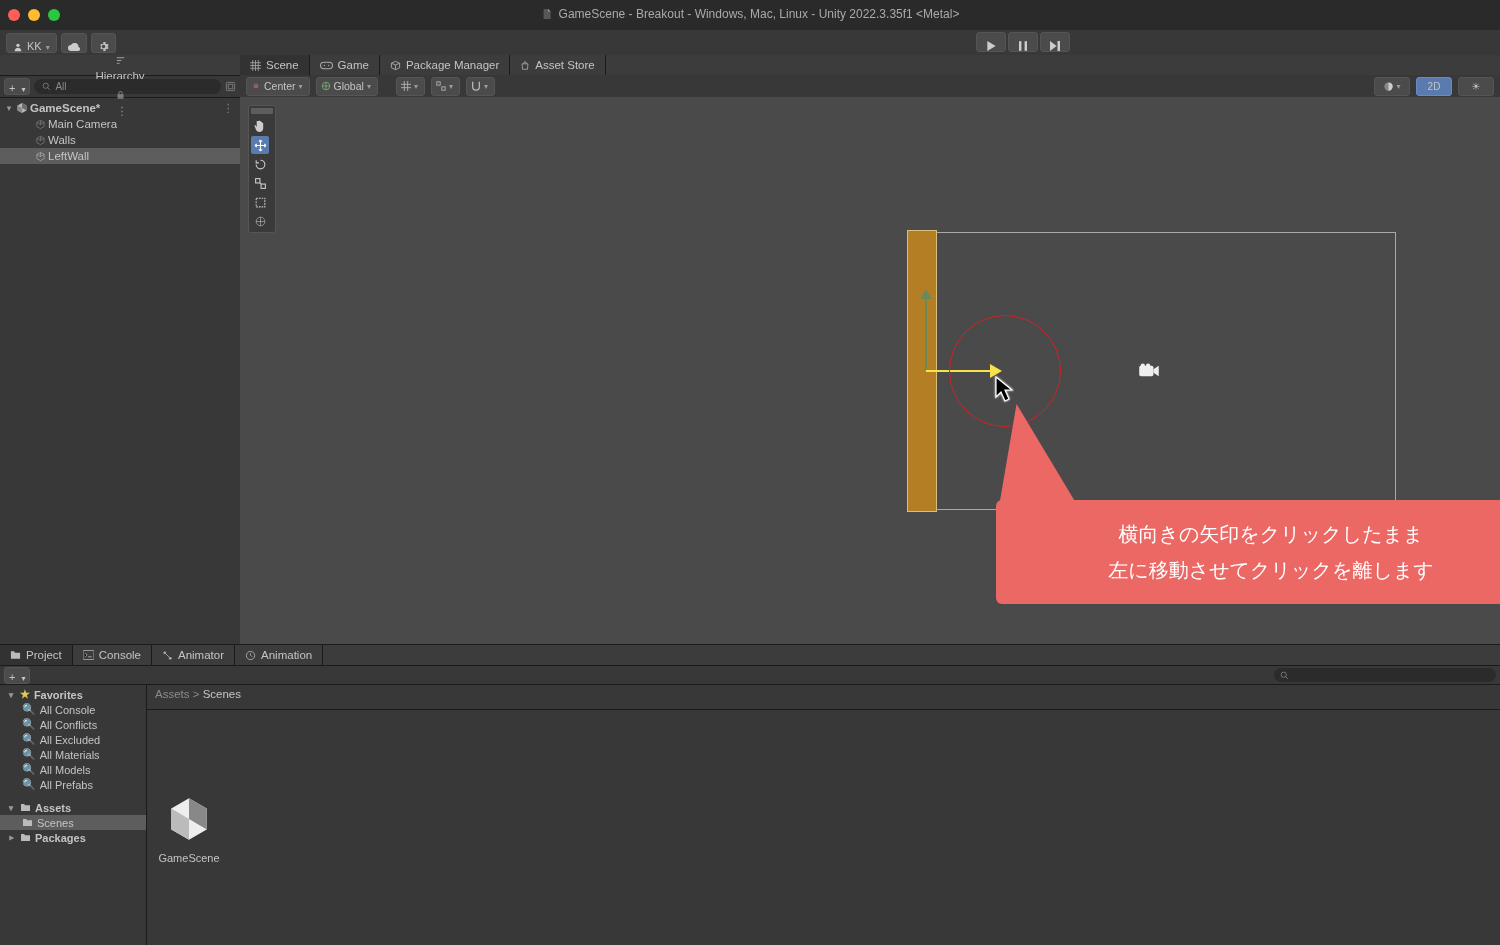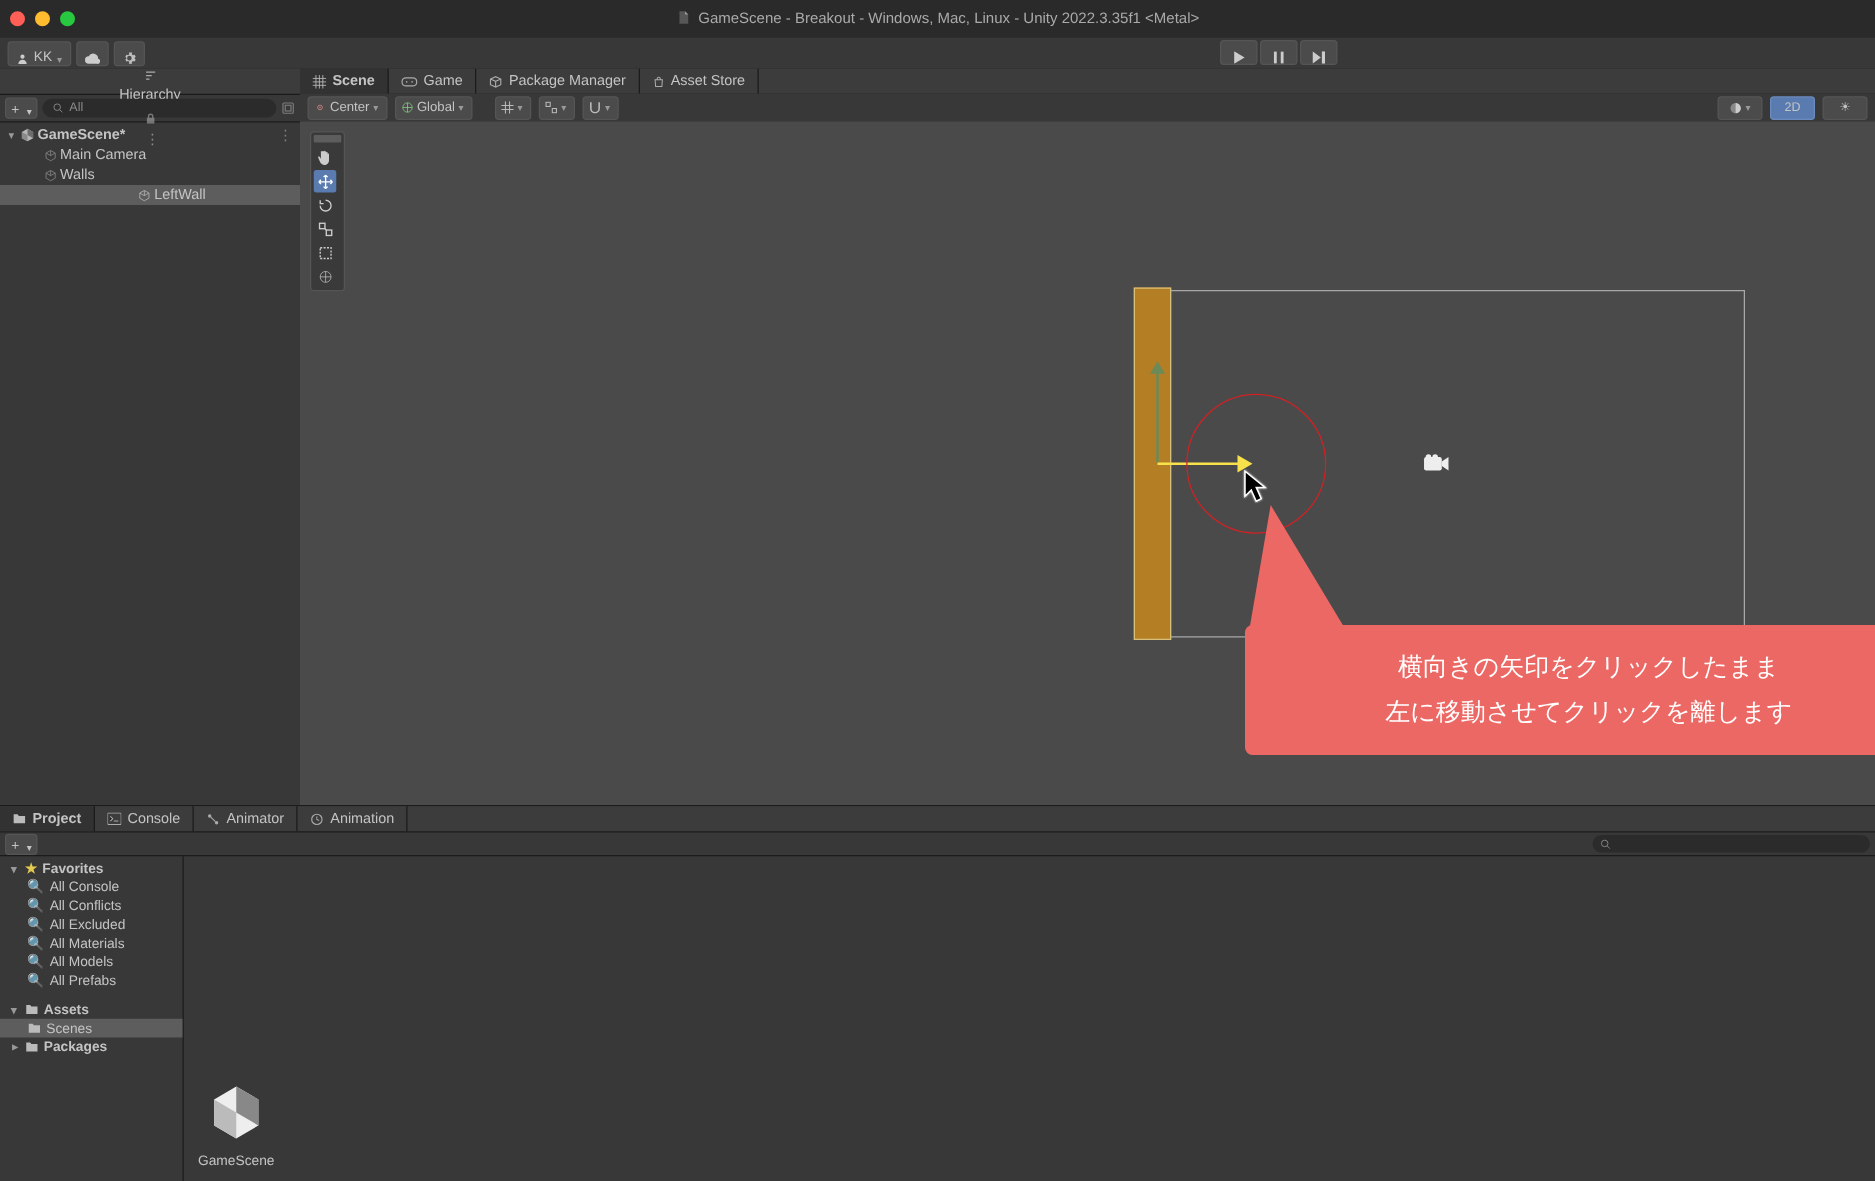--- a/index.html
+++ b/index.html
@@ -46,21 +46,21 @@
   .tree-row{height:16px;display:flex;align-items:center;padding-left:4px;gap:2px;font-size:11.5px;}
   .tree-row.sel{background:var(--sel);}
   .tri{width:10px;text-align:center;color:#999;font-size:9px;}
   .cube{width:12px;height:12px;display:inline-flex;align-items:center;justify-content:center;}
   .cube svg{width:11px;height:11px;opacity:.65;}
   .unity-icon svg{width:12px;height:12px;opacity:.85;}
 
   
   .main-tabs{position:absolute;left:240px;top:55px;right:0;height:20px;background:var(--panel-header);border-bottom:1px solid var(--border);display:flex;align-items:stretch;}
   .main-tab{display:flex;align-items:center;gap:5px;padding:0 10px;font-size:11.5px;border-right:1px solid var(--border);}
-  .main-tab.active{background:#323232;font-weight:bold;}
+  .main-tab.active{background:#323232;}
 
   
   .scene-toolbar{position:absolute;left:240px;top:75px;right:0;height:22px;background:var(--panel);border-bottom:1px solid var(--border);display:flex;align-items:center;padding:0 6px;gap:6px;}
   .drop{background:#4b4b4b;border:1px solid #555;border-radius:3px;height:17px;display:flex;align-items:center;padding:0 6px 0 4px;font-size:10.5px;gap:3px;color:var(--text);}
   .drop .caret{font-size:8px;color:#999;}
   .scene-right{position:absolute;right:6px;display:flex;gap:6px;align-items:center;}
   .pill{background:#4b4b4b;border:1px solid #555;border-radius:3px;height:17px;min-width:24px;padding:0 5px;display:flex;align-items:center;justify-content:center;font-size:10px;}
   .pill.sel{background:var(--tool-sel);border-color:#6b8bc0;}
 
   
@@ -97,21 +97,21 @@
   .btoolbar{height:18px;border-bottom:1px solid var(--border);display:flex;align-items:center;padding:0 4px;gap:4px;justify-content:space-between;}
   .bsearch{background:#2b2b2b;border-radius:10px;height:14px;width:210px;padding:0 6px;font-size:10px;color:var(--text-dim);display:flex;align-items:center;gap:4px;}
   .bsplit{display:flex;position:absolute;left:0;right:0;top:40px;bottom:0;}
   .favs{width:146px;border-right:1px solid var(--border);padding-top:2px;}
   .fav-row{height:15px;display:flex;align-items:center;padding-left:6px;gap:4px;font-size:11px;}
   .fav-row.h{font-weight:bold;}
   .fav-row.sel{background:var(--sel);}
   .assets-pane{flex:1;display:flex;flex-direction:column;}
   .crumb{height:18px;padding:3px 8px;font-size:11.5px;color:var(--text-dim);border-bottom:1px solid var(--border);}
   .crumb .cur{color:var(--text);}
-  .grid{flex:1;padding:10px;display:flex;gap:12px;align-items:flex-end;}
+  .grid{flex:1;padding:10px;display:flex;gap:12px;align-items:center;}
   .thumb{width:64px;text-align:center;font-size:11px;}
   .thumb .box{width:54px;height:54px;margin:0 auto 6px;display:flex;align-items:center;justify-content:center;}
 
   .ico{display:inline-flex;align-items:center;justify-content:center;}
 </style>
 </head>
 <body>
 <div id="app">
 
 <div class="titlebar">
@@ -242,21 +242,21 @@
       <span>Main Camera</span>
     </div>
     <div class="tree-row" style="padding-left:34px;">
       <span class="cube">
             <svg viewBox="0 0 24 24">
               <path stroke="#aaa" fill="none" stroke-width="1.5" d="M12 3l8 4.5v9L12 21l-8-4.5v-9zM12 3v9m0 0l8-4.5M12 12l-8-4.5"></path>
             </svg>
           </span>
       <span>Walls</span>
     </div>
-    <div class="tree-row sel" style="padding-left:34px;justify-content:center;">
+    <div class="tree-row sel" style="padding-left:34px;">
       <span class="cube">
             <svg viewBox="0 0 24 24">
               <path stroke="#ddd" fill="none" stroke-width="1.5" d="M12 3l8 4.5v9L12 21l-8-4.5v-9zM12 3v9m0 0l8-4.5M12 12l-8-4.5"></path>
             </svg>
           </span>
       <span>LeftWall</span>
     </div>
   </div>
 </div>
 
@@ -556,20 +556,21 @@
             <span class="tri" style="transform:rotate(-90deg);display:inline-block;">▾</span>
             <span class="ico">
               <svg width="11" height="9" viewBox="0 0 24 20">
                 <path fill="#bbb" d="M2 2h7l2 3h11v13H2z"></path>
               </svg>
             </span>
             <span>Packages</span>
           </div>
     </div>
     <div class="assets-pane">
+      <div class="crumb"><span>Assets</span> &gt; <span class="cur">Scenes</span></div>
       <div class="grid">
         <div class="thumb">
           <div class="box">
             <svg width="50" height="50" viewBox="0 0 48 48">
                   <path fill="#eee" d="M24 4l17 10v20L24 44 7 34V14z"></path>
                   <path fill="#888" d="M24 4v20l17 10V14z"></path>
                   <path fill="#bbb" d="M24 24v20L7 34V14z"></path>
                 </svg>
           </div>
           <div>GameScene</div>

